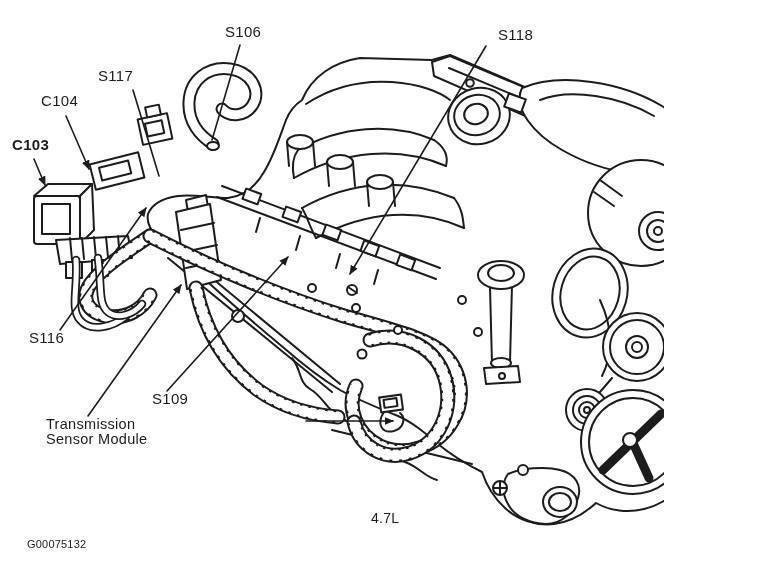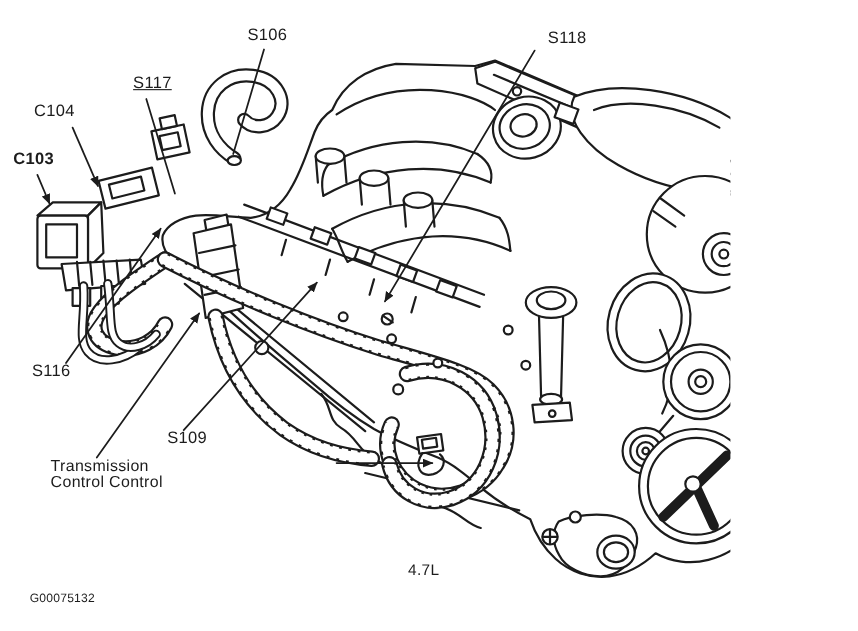--- a/index.html
+++ b/index.html
@@ -7,22 +7,22 @@
     position:relative;width:664px;height:574px;background:#fff;overflow:hidden;
     font-family:"Liberation Sans", sans-serif;color:#1c1c1c;
   }
   .stage svg{position:absolute;left:0;top:0;}
   .callout{
     position:absolute;font-size:15px;line-height:16px;letter-spacing:.3px;
     white-space:nowrap;color:#1c1c1c;
   }
   .callout span{display:block;}
   #co-s106{left:225px;top:24px;}
-  #co-s117{left:121px;top:68px;text-decoration:underline;}
-  #co-c104{left:31px;top:93px;}
+  #co-s117{left:98px;top:68px;}
+  #co-c104{left:41px;top:93px;}
   #co-c103{left:12px;top:137px;font-weight:bold;}
   #co-s118{left:485px;top:27px;margin-left:13px;}
   #co-s116{left:29px;top:330px;}
   #co-s109{left:132px;top:391px;margin-left:20px;}
   #co-tcm{left:46px;top:417px;font-size:14.5px;line-height:15px;}
   #co-cam{left:211px;top:396px;font-size:14.5px;line-height:15px;}
   #caption-engine{left:371px;top:510px;font-size:14px;}
   #caption-figid{left:27px;top:536px;font-size:11px;letter-spacing:.2px;}
   
   .tO{fill:none;stroke:#1c1c1c;stroke-width:15;stroke-linecap:round;}
@@ -260,18 +260,18 @@
 
   <div class="callout" id="co-s106">S106</div>
   <div class="callout" id="co-s117">S117</div>
   <div class="callout" id="co-c104">C104</div>
   <div class="callout" id="co-c103">C103</div>
   <div class="callout" id="co-s118">S118</div>
   <div class="callout" id="co-s116">S116</div>
   <div class="callout" id="co-s109">S109</div>
   <div class="callout" id="co-tcm">
     <span>Transmission</span>
-    <span>Control Control</span>
+    <span>Sensor Module</span>
   </div>
 
   <div class="callout" id="caption-engine">4.7L</div>
   <div class="callout" id="caption-figid">G00075132</div>
 </div>
 
 </body></html>

